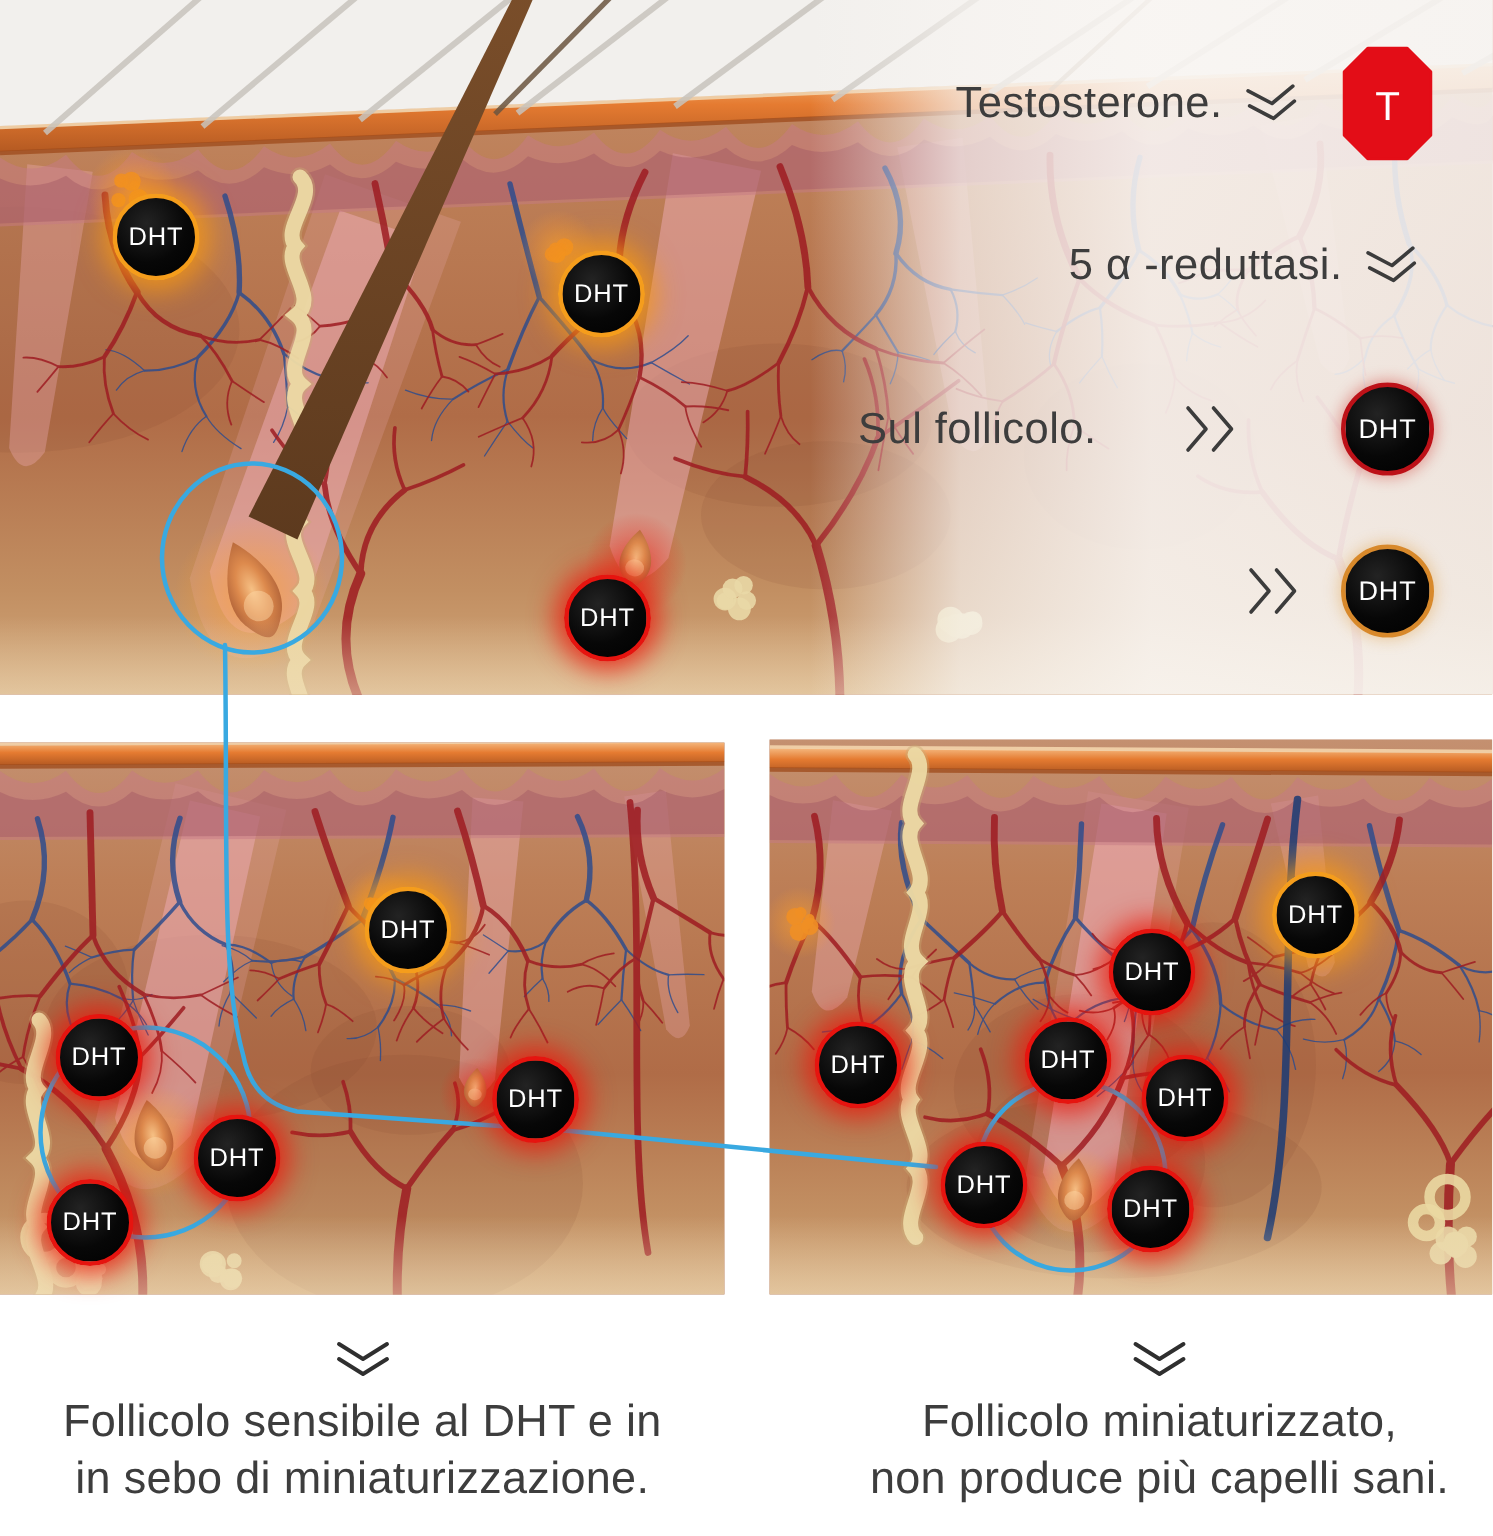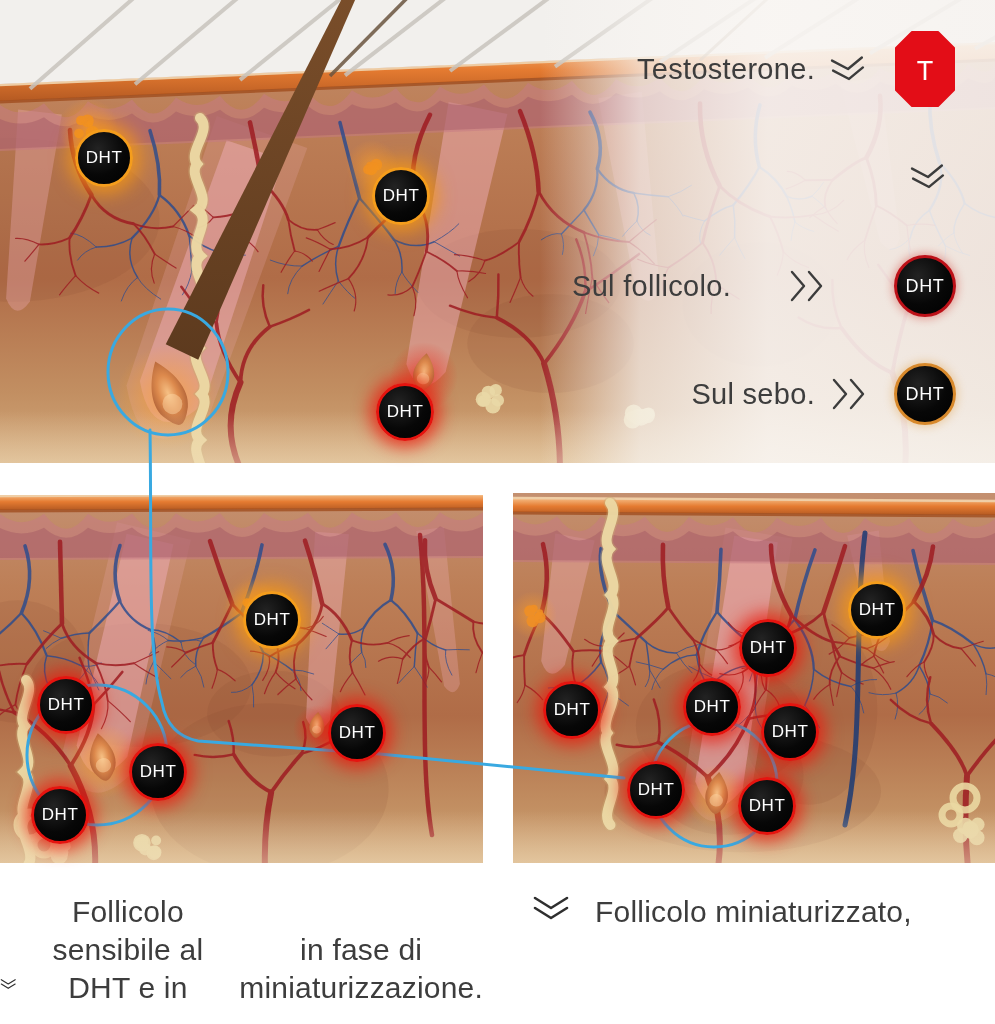--- a/index.html
+++ b/index.html
@@ -20,21 +20,21 @@
   .dht-badge.orange{border:3px solid #f59d1c;box-shadow:0 0 18px 7px rgba(246,152,20,.8);}
   .dht-badge.legend-circle{position:static;width:62px;height:62px;font-size:18px;}
   .dht-badge.legend-circle.red{border:3px solid #bd1118;box-shadow:0 0 9px 2px rgba(200,30,20,.35);}
   .dht-badge.legend-circle.orange{border:3px solid #d8892b;box-shadow:0 0 9px 2px rgba(220,150,50,.35);}
   #legend{position:absolute;left:0;top:0;width:995px;height:463px;z-index:7;pointer-events:none;}
   .legend-row{position:absolute;right:30px;height:80px;display:flex;align-items:center;justify-content:space-between;}
   .legend-label{font-size:29px;color:#3d3d3d;font-weight:300;letter-spacing:.3px;white-space:nowrap;}
   .legend-arrow{margin:0 20px 0 16px;flex:none;display:flex;}
   .legend-arrow.tilt{transform:rotate(-6deg);}
   .badge-slot{width:80px;flex:none;display:flex;justify-content:center;align-items:center;}
-  .caption{position:absolute;top:893px;display:flex;align-items:flex-end;z-index:7;color:#3d3d3d;gap:25px;}
+  .caption{position:absolute;top:893px;display:flex;flex-direction:column;align-items:center;z-index:7;color:#3d3d3d;}
   #caption-left{left:0;width:483px;}
   #caption-right{left:532px;width:482px;}
   .cap-chev{margin-bottom:10px;}
   .cap-line{font-size:30px;line-height:38px;font-weight:300;text-align:center;letter-spacing:.2px;}
 </style>
 </head>
 <body>
 
 <div class="stage">
   <div class="panel" id="panel-top"><svg width="995" height="463" viewBox="0 0 995 463">
@@ -869,20 +869,21 @@
           </svg>
         </span>
         <span class="badge-slot">
           <svg width="60" height="76" viewBox="0 0 60 76">
             <polygon points="17,1 43,1 59,17 59,59 43,75 17,75 1,59 1,17" fill="#e30d17" stroke="#e30d17" stroke-width="2" stroke-linejoin="round"></polygon>
             <text x="30" y="40" text-anchor="middle" dominant-baseline="central" fill="#fff" font-size="27" font-weight="300">T</text>
           </svg>
         </span>
       </div>
       <div class="legend-row" style="top: 137px;">
+        <span class="legend-label">5 α -reduttasi.</span>
         <span class="legend-arrow tilt">
           <svg width="34" height="24" viewBox="0 0 34 24">
             <g fill="none" stroke="#3c3c3c" stroke-width="2.4" stroke-linecap="round" stroke-linejoin="round">
               <polyline points="2,2 17,12 32,2"></polyline>
               <polyline points="2,12 17,22 32,12"></polyline>
             </g>
           </svg>
         </span>
       </div>
       <div class="legend-row" style="top: 246px; gap: 42px;">
@@ -895,21 +896,20 @@
             </g>
           </svg>
         </span>
         <span class="badge-slot">
           <div class="dht-badge legend-circle red">
             <span>DHT</span>
           </div>
         </span>
       </div>
       <div class="legend-row" style="top: 354px;">
-        <span class="legend-label">Sul sebo.</span>
         <span class="legend-arrow">
           <svg width="34" height="32" viewBox="0 0 34 32">
             <g fill="none" stroke="#3c3c3c" stroke-width="2.4" stroke-linecap="round" stroke-linejoin="round">
               <polyline points="3,2 15,16 3,30"></polyline>
               <polyline points="20,2 32,16 20,30"></polyline>
             </g>
           </svg>
         </span>
         <span class="badge-slot">
           <div class="dht-badge legend-circle orange">
@@ -920,25 +920,26 @@
     </div>
 
   <div class="caption" id="caption-left">
     <svg class="cap-chev" width="38" height="26" viewBox="0 0 38 26">
       <g fill="none" stroke="#2f2f2f" stroke-width="2.6" stroke-linecap="round" stroke-linejoin="round">
         <polyline points="3,3 19,13 35,3"></polyline>
           <polyline points="3,13 19,23 35,13"></polyline>
       </g>
     </svg>
     <div class="cap-line">Follicolo sensibile al DHT e in</div>
-    <div class="cap-line">in fase di miniaturizzazione.</div>
+    <div class="cap-line">in sebo di miniaturizzazione.</div>
   </div>
 
   <div class="caption" id="caption-right">
     <svg class="cap-chev" width="38" height="26" viewBox="0 0 38 26">
       <g fill="none" stroke="#2f2f2f" stroke-width="2.6" stroke-linecap="round" stroke-linejoin="round">
         <polyline points="3,3 19,13 35,3"></polyline>
           <polyline points="3,13 19,23 35,13"></polyline>
       </g>
     </svg>
     <div class="cap-line">Follicolo miniaturizzato,</div>
+    <div class="cap-line">non produce più capelli sani.</div>
   </div>
 </div>
 
 </body></html>

